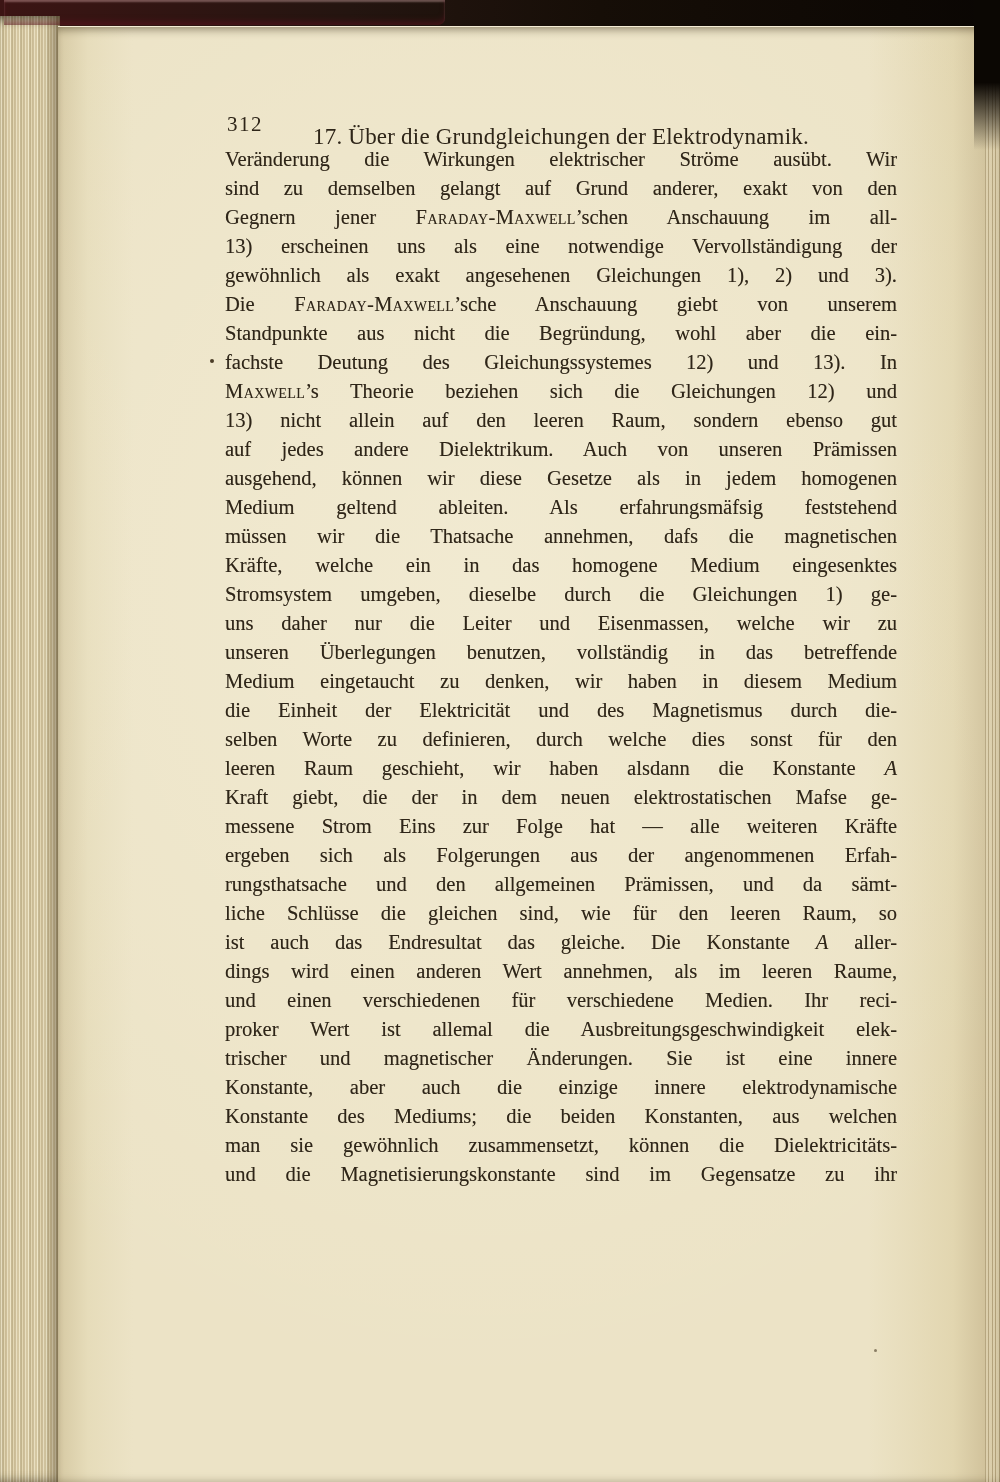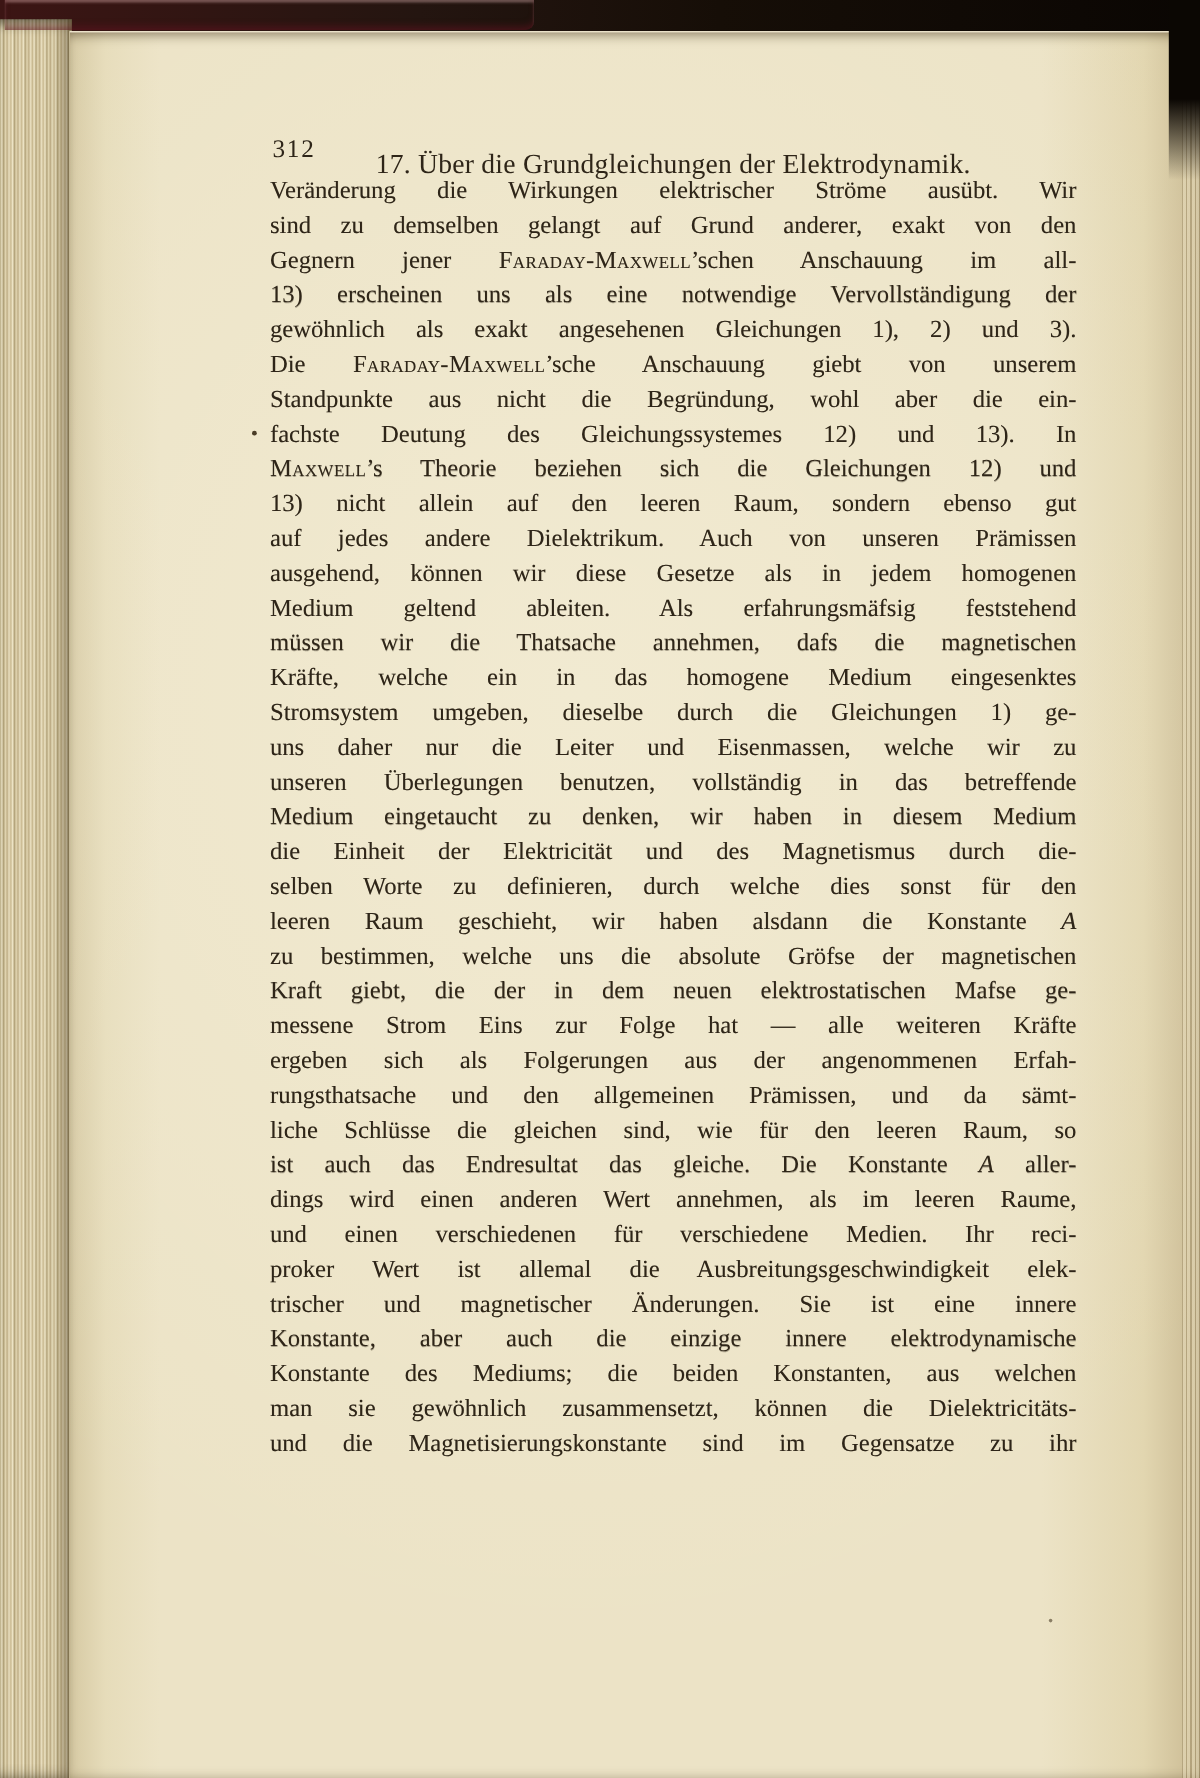--- a/index.html
+++ b/index.html
@@ -118,21 +118,20 @@
           <div class="text-line">Medium geltend ableiten. Als erfahrungsmäfsig feststehend</div>
           <div class="text-line">müssen wir die Thatsache annehmen, dafs die magnetischen</div>
           <div class="text-line">Kräfte, welche ein in das homogene Medium eingesenktes</div>
           <div class="text-line">Stromsystem umgeben, dieselbe durch die Gleichungen 1) ge-</div>
           <div class="text-line">uns daher nur die Leiter und Eisenmassen, welche wir zu</div>
           <div class="text-line">unseren Überlegungen benutzen, vollständig in das betreffende</div>
           <div class="text-line">Medium eingetaucht zu denken, wir haben in diesem Medium</div>
           <div class="text-line">die Einheit der Elektricität und des Magnetismus durch die-</div>
           <div class="text-line">selben Worte zu definieren, durch welche dies sonst für den</div>
           <div class="text-line">leeren Raum geschieht, wir haben alsdann die Konstante <i>A</i></div>
-          <div class="text-line">zu bestimmen, welche uns die absolute Gröfse der magnetischen</div>
           <div class="text-line">Kraft giebt, die der in dem neuen elektrostatischen Mafse ge-</div>
           <div class="text-line">messene Strom Eins zur Folge hat — alle weiteren Kräfte</div>
           <div class="text-line">ergeben sich als Folgerungen aus der angenommenen Erfah-</div>
           <div class="text-line">rungsthatsache und den allgemeinen Prämissen, und da sämt-</div>
           <div class="text-line">liche Schlüsse die gleichen sind, wie für den leeren Raum, so</div>
           <div class="text-line">ist auch das Endresultat das gleiche. Die Konstante <i>A</i> aller-</div>
           <div class="text-line">dings wird einen anderen Wert annehmen, als im leeren Raume,</div>
           <div class="text-line">und einen verschiedenen für verschiedene Medien. Ihr reci-</div>
           <div class="text-line">proker Wert ist allemal die Ausbreitungsgeschwindigkeit elek-</div>
           <div class="text-line">trischer und magnetischer Änderungen. Sie ist eine innere</div>

